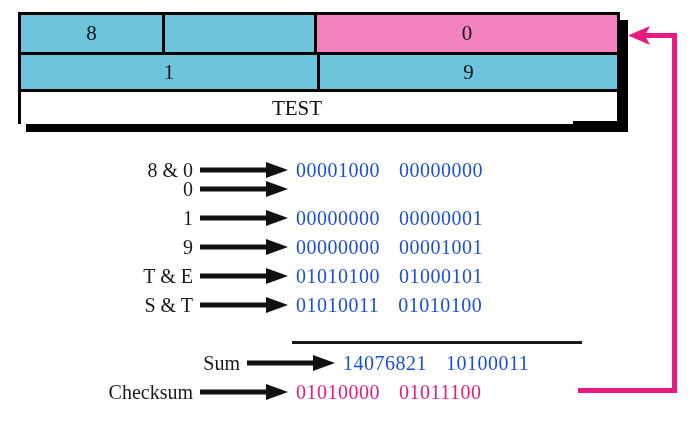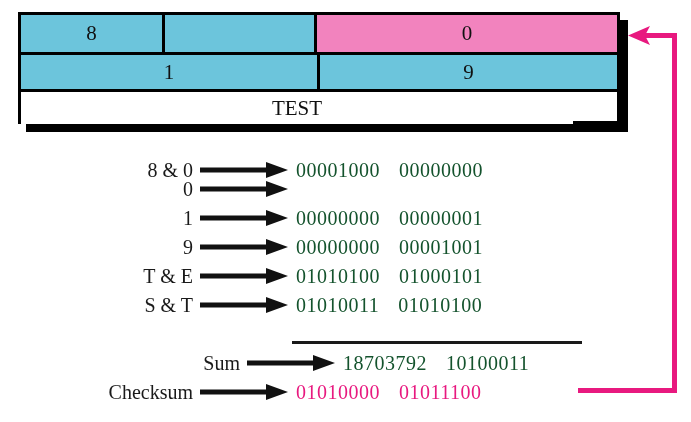--- a/index.html
+++ b/index.html
@@ -124,21 +124,21 @@
     left: 200px;
     top: 6px;
     width: 88px;
     height: 16px;
   }
   .calc-bits {
     position: absolute;
     left: 296px;
     top: 0;
     font-size: 20px;
-    color: #14532d;
+    color: #1d4ed8;
     line-height: 28px;
     letter-spacing: 0.5px;
     white-space: nowrap;
   }
   .calc-bits .grp2 { margin-left: 19px; }
   .bits-magenta {
     color: #E8197F;
     font-weight: normal;
   }
 
@@ -235,21 +235,21 @@
     <div class="calc-bits">
       <span class="grp1">01010011</span><span class="grp2">01010100</span>
     </div>
   </div>
       <div class="calc-row" style="top: 349px; margin-left: 47px;">
     <div class="calc-label">Sum</div>
     <svg class="calc-arrow" viewBox="0 0 88 16">
       <path d="M0 5.5 H66 V0 L88 8 L66 16 V10.5 H0 Z" fill="#111111"></path>
     </svg>
     <div class="calc-bits">
-      <span class="grp1">18703792</span><span class="grp2">10100011</span>
+      <span class="grp1">14076821</span><span class="grp2">10100011</span>
     </div>
   </div>
       <div class="calc-row" style="top: 378px;">
     <div class="calc-label">Checksum</div>
     <svg class="calc-arrow" viewBox="0 0 88 16">
       <path d="M0 5.5 H66 V0 L88 8 L66 16 V10.5 H0 Z" fill="#111111"></path>
     </svg>
     <div class="calc-bits bits-magenta">
       <span class="grp1">01010000</span><span class="grp2">01011100</span>
     </div>

